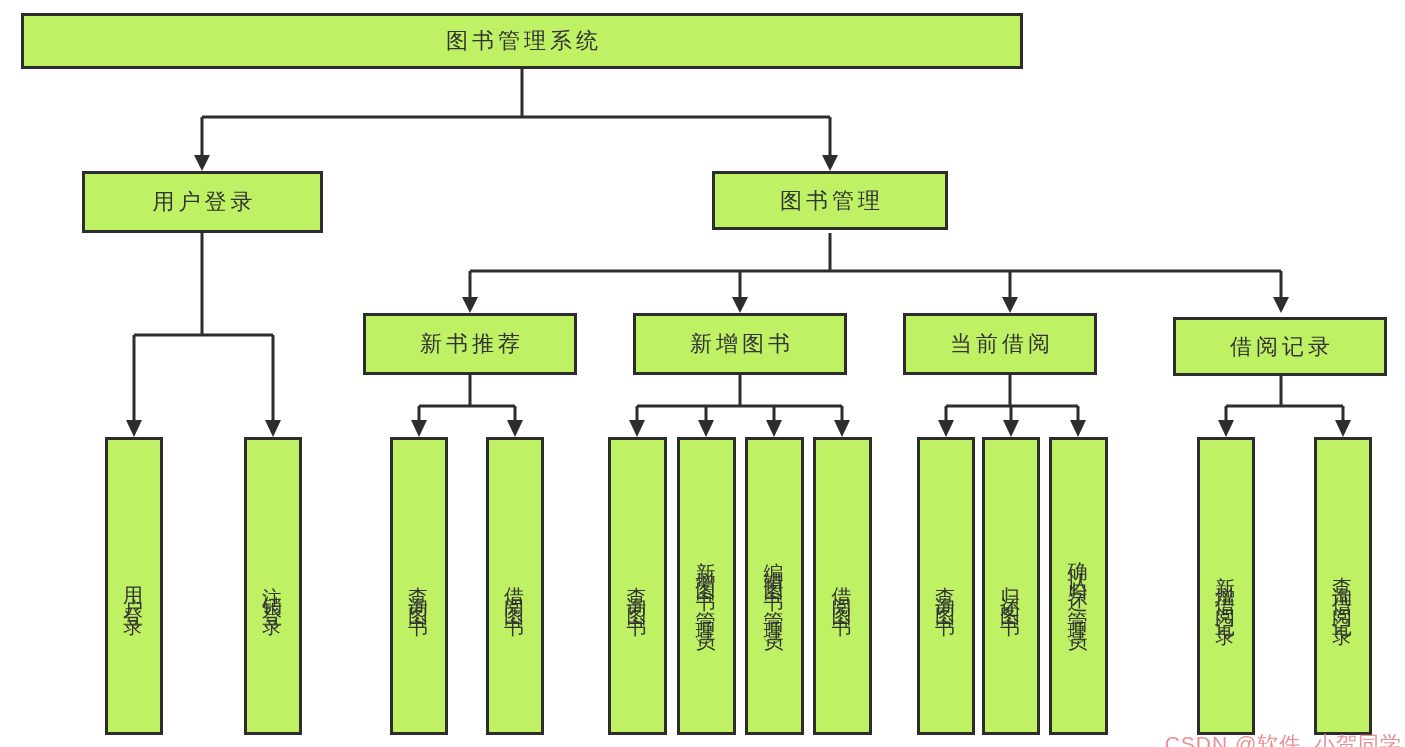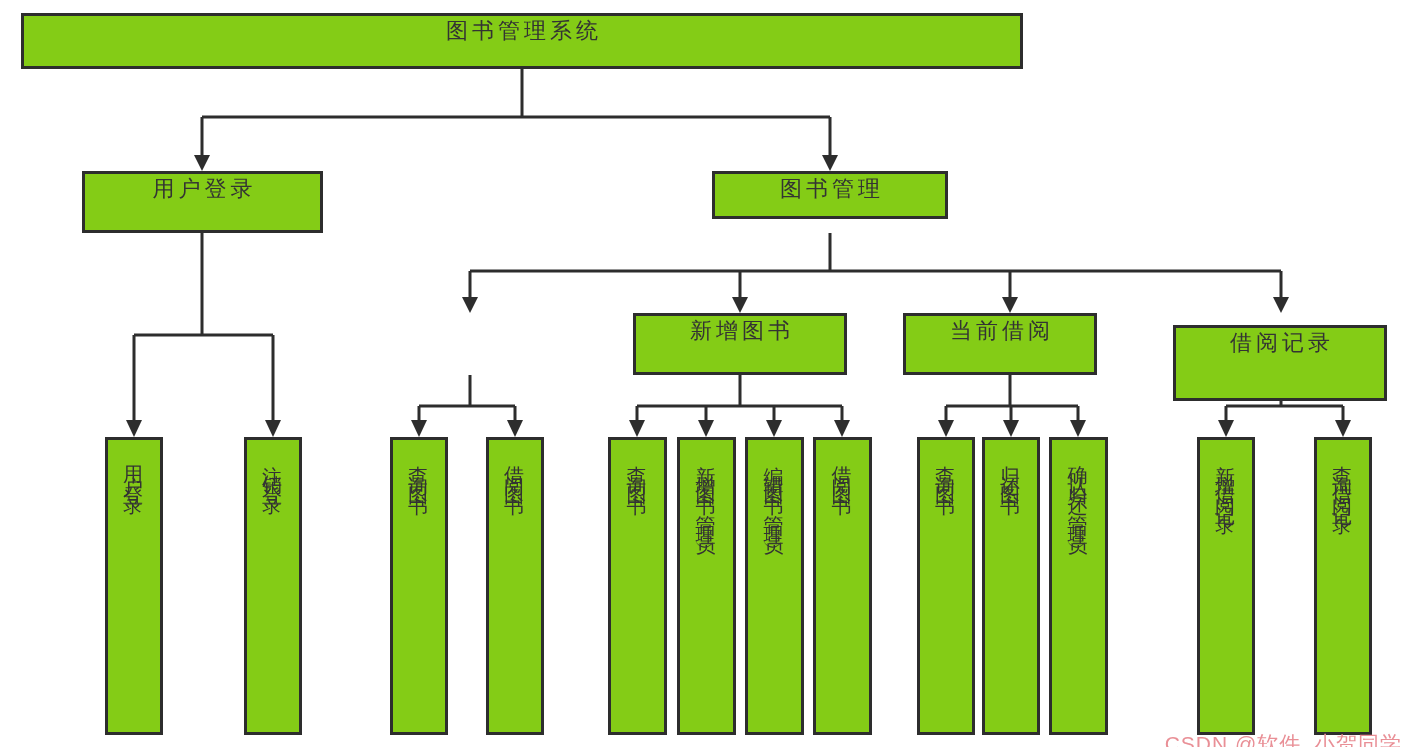--- a/index.html
+++ b/index.html
@@ -16,23 +16,23 @@
     font-family:"Liberation Sans", sans-serif;
     color:var(--text);
     overflow:hidden;
   }
   .wires{position:absolute;left:0;top:0;z-index:1;}
   .wires path{stroke:var(--line);stroke-width:3;fill:none;}
   .wires polygon{fill:var(--line);}
   .node{
     position:absolute;z-index:2;
     box-sizing:border-box;
-    background:#84cc16;
+    background:#bef264;
     border:3px solid var(--line);
-    display:flex;justify-content:center;
+    display:flex;align-items:center;justify-content:center;
   }
   .node.h span{
     font-size:22px;letter-spacing:4px;padding-left:4px;
     white-space:nowrap;color:var(--text);
   }
   .node.v span{
     writing-mode:vertical-rl;
     text-orientation:mixed;
     font-size:20px;letter-spacing:10px;padding-top:10px;
     color:var(--text);
@@ -87,31 +87,34 @@
     <polygon points="1335,420 1351,420 1343,437"></polygon>
   </svg>
 
   <div class="node h" style="left:21px;top:13px;width:1002px;height:56px">
     <span>图书管理系统</span>
   </div>
 
   <div class="node h" style="left:82px;top:171px;width:241px;height:62px">
     <span>用户登录</span>
   </div>
-  <div class="node h" style="left:712px;top:171px;width:236px;height:48px">
+  <div class="node h" style="left:712px;top:171px;width:236px;height:59px">
     <span>图书管理</span>
   </div>
 
+  <div class="node h" style="left:363px;top:313px;width:214px;height:62px">
+    <span>新书推荐</span>
+  </div>
   <div class="node h" style="left:633px;top:313px;width:214px;height:62px">
     <span>新增图书</span>
   </div>
   <div class="node h" style="left:903px;top:313px;width:194px;height:62px">
     <span>当前借阅</span>
   </div>
-  <div class="node h" style="left:1173px;top:325px;width:214px;height:76px">
+  <div class="node h" style="left:1173px;top:317px;width:214px;height:59px">
     <span>借阅记录</span>
   </div>
 
   <div class="node v" style="left:105px;top:437px;width:58px;height:298px">
     <span>用户登录</span>
   </div>
   <div class="node v" style="left:244px;top:437px;width:58px;height:298px">
     <span>注销登录</span>
   </div>
 

